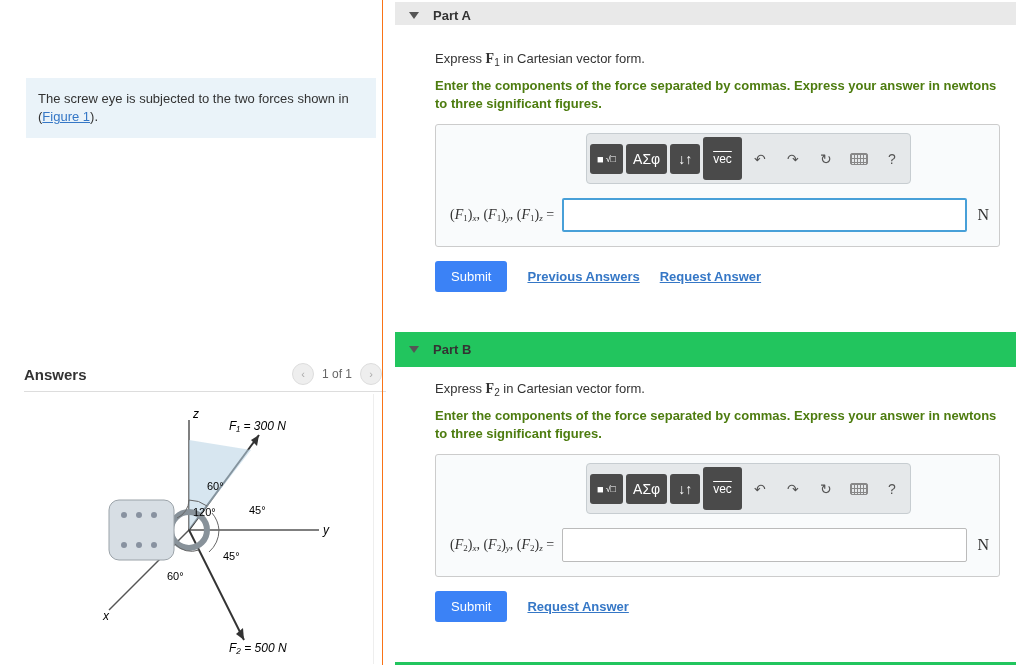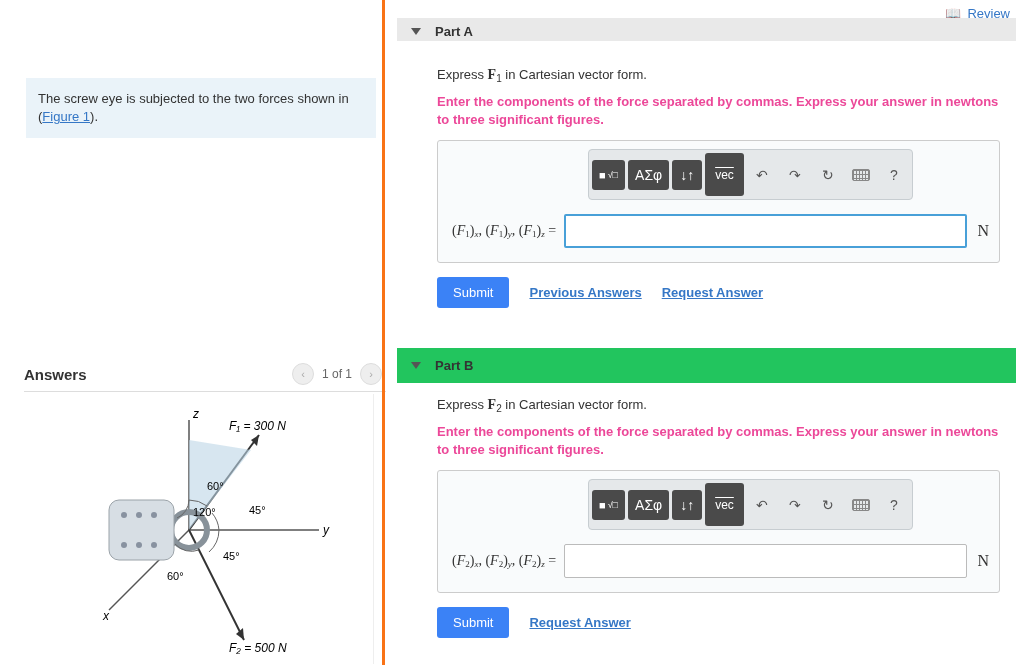--- a/index.html
+++ b/index.html
@@ -18,22 +18,22 @@
   left: 14px; top: 0;
   width: 382px;
   height: 665px;
   padding: 8px 10px;
 }
 .right-panel {
   position: absolute;
   left: 382px; top: 0;
   width: 642px;
   height: 665px;
-  border-left: 3px solid #f97316;
-  padding: 16px 8px 8px 12px;
+  border-left: 1px solid #f97316;
+  padding: 0 8px 8px 12px;
   overflow: hidden;
 }
 .review-link {
   position: absolute;
   top: 6px; right: 14px;
   color: #3577c6;
   font-size: 13px;
   text-decoration: underline;
   cursor: pointer;
 }
@@ -103,21 +103,21 @@
   border-top:7px solid #555;
   margin-right:14px;
 }
 .part-header.first { margin-top:14px; padding-top:6px; padding-bottom:2px; background:#e9e9e9; }
 .part-title { font-weight:bold; font-size:13px; color:#333; }
 .part-body { padding: 14px 16px 18px 40px; }
 .prompt { font-size:13px; margin-bottom:10px; }
 .prompt .fb { font-family: 'Times New Roman', serif; font-weight:bold; font-size:14px; }
 .prompt .sub { font-size:10px; position:relative; top:3px;}
 .hint {
-  font-size:13px; font-weight:bold; color:#ec4899; line-height:1.35; margin-bottom:12px;
+  font-size:13px; font-weight:bold; color:#4d7c0f; line-height:1.35; margin-bottom:12px;
 }
 .answer-area {
   border:1px solid #ccc;
   background:#f9fbfc;
   border-radius:3px;
   padding: 8px 10px 14px 10px;
   position:relative;
 }
 .toolbar {
   display:inline-flex;

